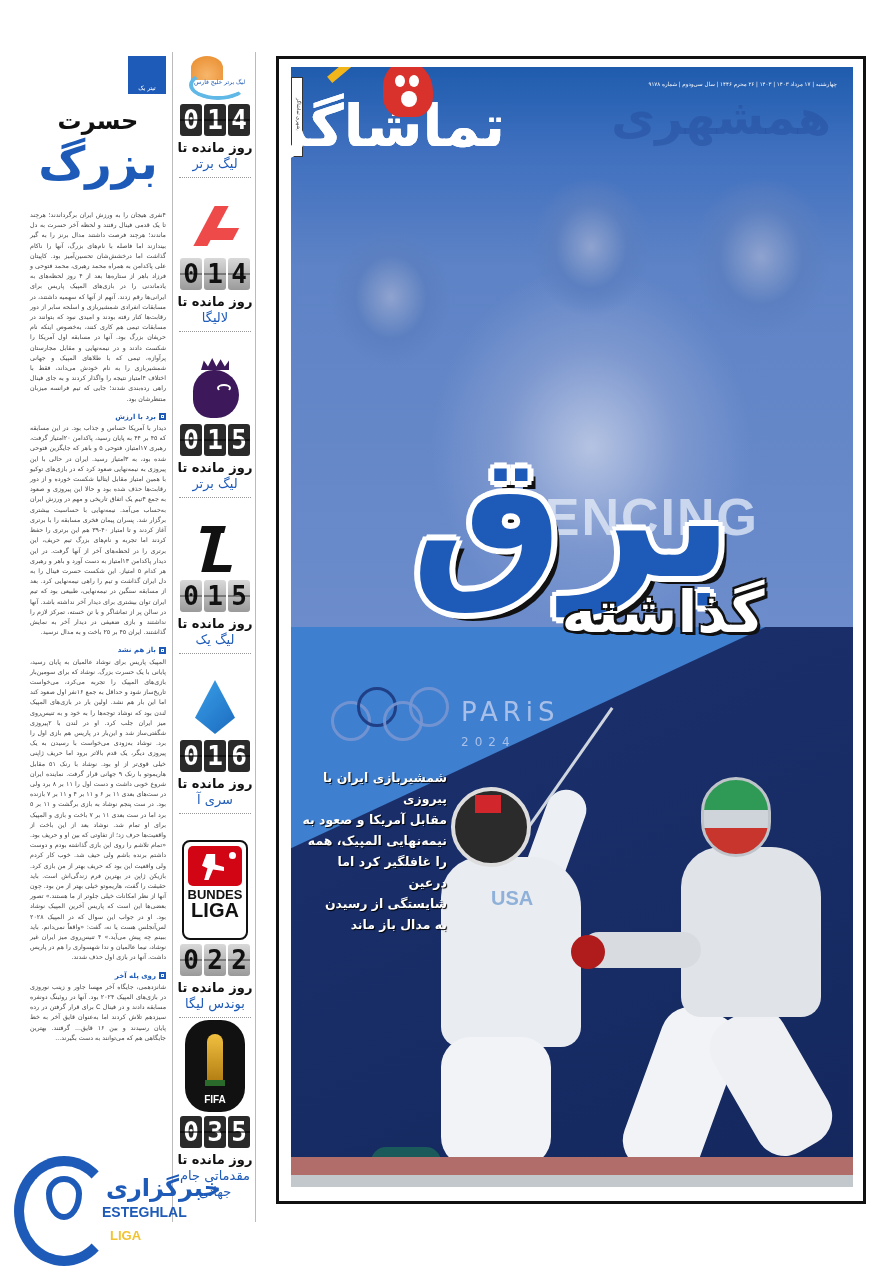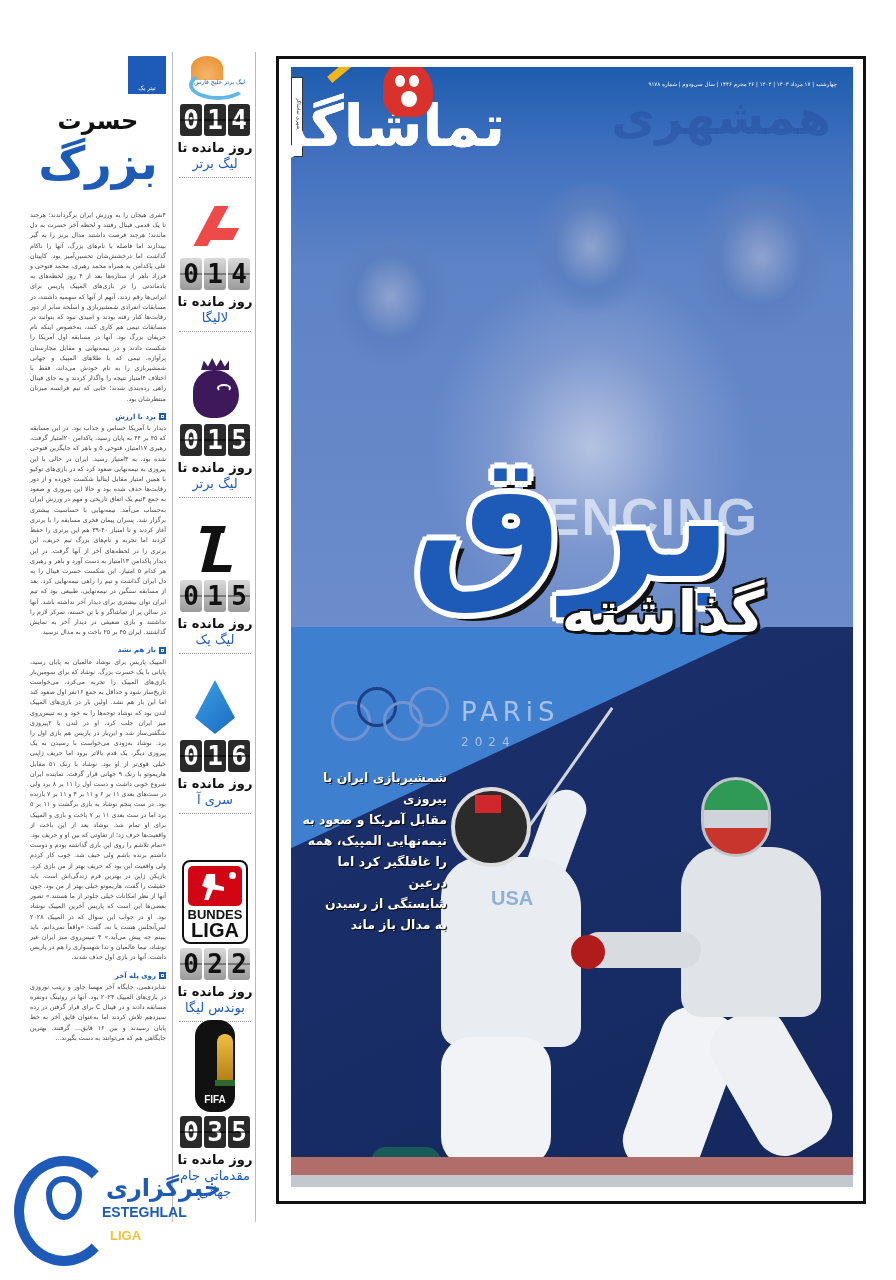--- a/index.html
+++ b/index.html
@@ -42,27 +42,27 @@
   .logo-pl { width: 56px; height: 64px; }
   .logo-pl .crown { position: absolute; left: 14px; top: 2px; width: 28px; height: 12px; background: #3d195b; clip-path: polygon(0 100%,10% 20%,25% 70%,40% 0,55% 70%,70% 10%,85% 70%,100% 20%,100% 100%); }
   .logo-pl .head { position: absolute; left: 6px; top: 14px; width: 46px; height: 48px; background: #3d195b; border-radius: 46% 54% 50% 40%; }
   .logo-pl .eye { position: absolute; left: 30px; top: 28px; width: 14px; height: 8px; border: 2px solid #fff; border-radius: 50%; border-bottom-color: transparent; }
   .logo-l1 { width: 40px; height: 54px; }
   .logo-l1 .a { position: absolute; left: 12px; top: 4px; width: 10px; height: 46px; background: #111; transform: skewX(-14deg); }
   .logo-l1 .b { position: absolute; left: 6px; top: 4px; width: 24px; height: 7px; background: #111; transform: skewX(-14deg); }
   .logo-l1 .c { position: absolute; left: 14px; top: 43px; width: 22px; height: 7px; background: #111; transform: skewX(-14deg); }
   .logo-seriea { width: 44px; height: 58px; }
   .logo-seriea .shape { position: absolute; left: 2px; top: 2px; width: 40px; height: 54px; background: linear-gradient(135deg, #3aa0e8, #1c6bc0); clip-path: polygon(50% 0, 100% 70%, 50% 100%, 0 70%); }
-  .logo-bundes { width: 66px; height: 84px; border: 2px solid #111; border-radius: 8px; background: #fff; margin-top: 20px; }
+  .logo-bundes { width: 66px; height: 100px; border: 2px solid #111; border-radius: 8px; background: #fff; }
   .logo-bundes .red { position: absolute; left: 4px; top: 4px; right: 4px; height: 40px; background: #d20515; border-radius: 5px; }
   .logo-bundes .ball { position: absolute; right: 10px; top: 10px; width: 7px; height: 7px; background: #fff; border-radius: 50%; }
   .logo-bundes .man { position: absolute; left: 18px; top: 12px; width: 22px; height: 26px; background: #fff; clip-path: polygon(20% 0,60% 0,60% 40%,100% 50%,100% 65%,50% 60%,30% 100%,10% 100%,25% 55%,0 45%); }
   .logo-bundes .t1 { position: absolute; left: 0; right: 0; top: 46px; font-family: "Liberation Sans", sans-serif; font-weight: bold; font-size: 13px; color: #111; line-height: 14px; }
   .logo-bundes .t2 { position: absolute; left: 0; right: 0; top: 58px; font-family: "Liberation Sans", sans-serif; font-weight: bold; font-size: 20px; color: #111; line-height: 20px; }
-  .logo-wc { width: 40px; height: 92px; background: #111; border-radius: 16px; }
+  .logo-wc { width: 60px; height: 92px; background: #111; border-radius: 24px; }
   .logo-wc .cup { position: absolute; left: 22px; top: 14px; width: 16px; height: 50px; background: linear-gradient(#f0c040, #b07a10); border-radius: 8px 8px 4px 4px; }
   .logo-wc .base { position: absolute; left: 20px; top: 60px; width: 20px; height: 6px; background: #2a6a2a; }
   .logo-wc .fifa { position: absolute; left: 0; right: 0; top: 74px; font-family: "Liberation Sans", sans-serif; font-weight: bold; font-size: 10px; color: #fff; }
 
   
   .cover-frame { position: absolute; left: 276px; top: 56px; width: 590px; height: 1148px; border: 3px solid #111; background: #fff; }
   .cover-inner { position: absolute; left: 12px; top: 8px; width: 562px; height: 1120px; overflow: hidden; background: #1f5cae; }
   .photo-top { position: absolute; left: 0; top: 0; width: 562px; height: 560px; background:
       radial-gradient(ellipse 60px 70px at 300px 180px, #8fa3cf 0%, #5b7fc0 60%, transparent 100%),
       radial-gradient(ellipse 70px 80px at 470px 190px, #8fa3cf 0%, #5b7fc0 60%, transparent 100%),

